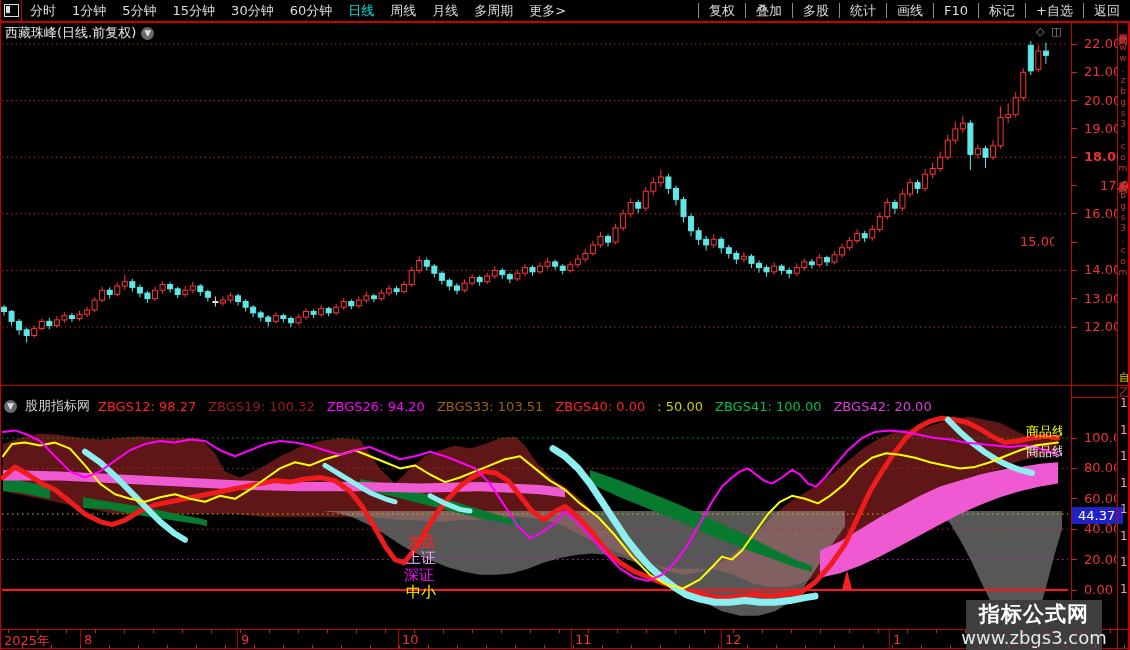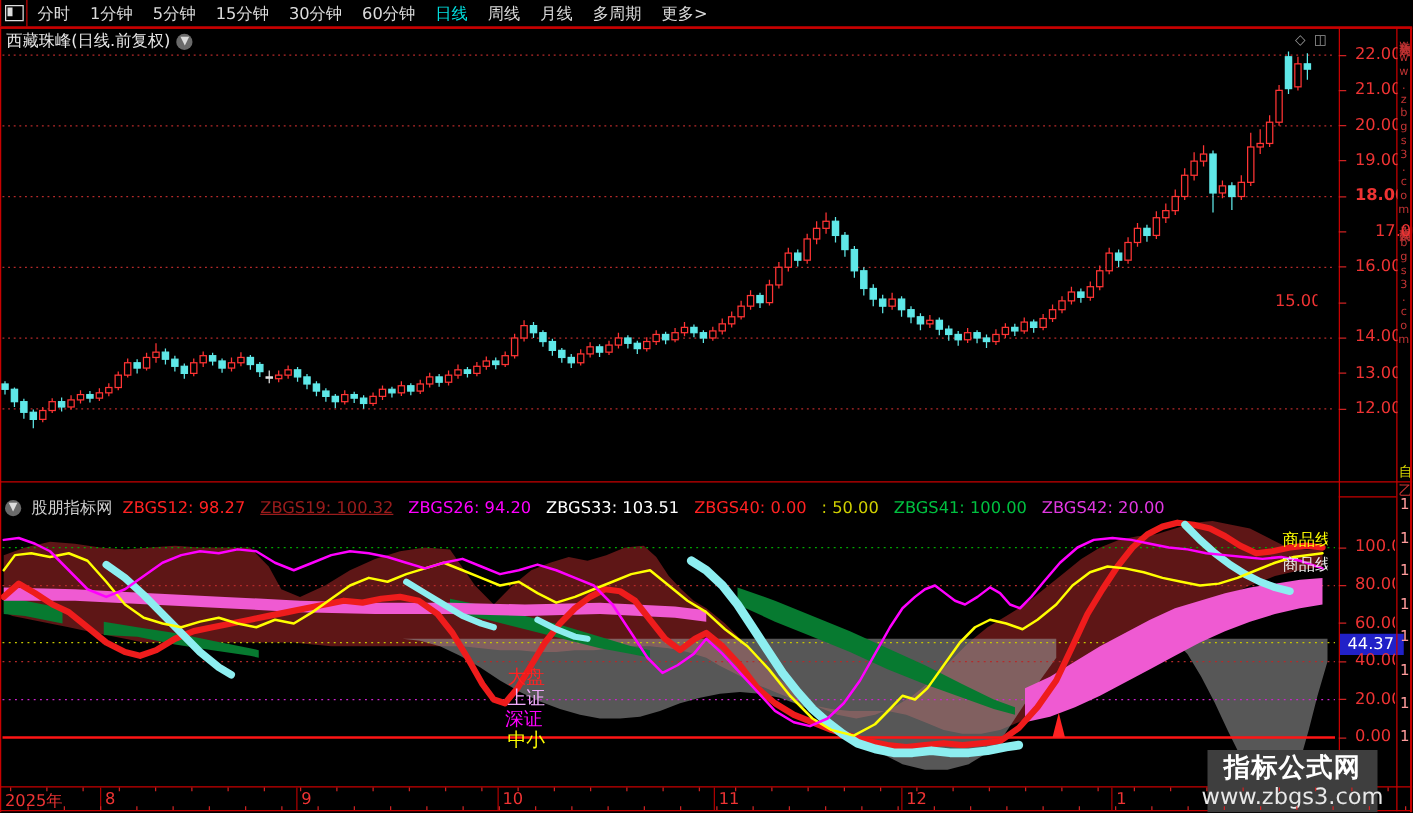--- a/index.html
+++ b/index.html
@@ -62,20 +62,31 @@
         <span class="mi">1分钟</span>
         <span class="mi">5分钟</span>
         <span class="mi">15分钟</span>
         <span class="mi">30分钟</span>
         <span class="mi">60分钟</span>
         <span class="mi active">日线</span>
         <span class="mi">周线</span>
         <span class="mi">月线</span>
         <span class="mi">多周期</span>
         <span class="mi">更多&gt;</span>
+      </div>
+  <div id="rightmenu">
+        <span class="mi">复权</span>
+        <span class="mi">叠加</span>
+        <span class="mi">多股</span>
+        <span class="mi">统计</span>
+        <span class="mi">画线</span>
+        <span class="mi">F10</span>
+        <span class="mi">标记</span>
+        <span class="mi">+自选</span>
+        <span class="mi">返回</span>
       </div>
 </div>
 <div class="r redline" style="left:0;top:21px;width:1130px;height:2px;"></div>
 
 <div id="title" class="r">
   <span>西藏珠峰(日线.前复权)</span>
   <span class="circbtn">▼</span>
 </div>
 
 <svg id="mainsvg" class="r" style="left:0;top:22px;" width="1071" height="364" viewBox="0 22 1071 364">
@@ -367,23 +378,23 @@
 <div class="r" style="left:1036px;top:25px;color:#999;font-size:11px;">◇</div>
 <div class="r" style="left:1051px;top:25px;color:#999;font-size:11px;">◫</div>
 
 <div class="r redline" style="left:0;top:385px;width:1130px;height:1px;"></div>
 
 <div id="indhead" class="r">
   <span class="circbtn">▼</span>
   <span class="pname">股朋指标网</span>
   <span id="indvals" style="display:flex;gap:12px;">
         <span style="color: rgb(255, 34, 34);">ZBGS12: 98.27</span>
-        <span style="color: rgb(155, 28, 28); text-decoration: underline;">ZBGS19: 100.32</span>
+        <span style="color: rgb(155, 28, 28);">ZBGS19: 100.32</span>
         <span style="color: rgb(255, 0, 255);">ZBGS26: 94.20</span>
-        <span style="color: #ffffff;">ZBGS33: 103.51</span>
+        <span style="color: #a16207;">ZBGS33: 103.51</span>
         <span style="color: rgb(255, 34, 34);">ZBGS40: 0.00</span>
         <span style="color: rgb(207, 207, 0);">: 50.00</span>
         <span style="color: rgb(0, 192, 64);">ZBGS41: 100.00</span>
         <span style="color: rgb(226, 56, 226);">ZBGS42: 20.00</span>
       </span>
 </div>
 
 <svg id="indsvg" class="r" style="left:0;top:386px;" width="1071" height="243" viewBox="0 386 1071 243">
       <polygon points="3,444.1 20,438.0 40,433.4 60,435.0 80,438.0 100,439.5 120,438.0 140,436.5 160,438.0 180,438.0 200,438.0 215,453.2 225,471.4 240,477.5 260,468.4 280,456.2 300,447.1 320,441.0 340,438.0 360,439.5 380,468.4 395,483.6 410,468.4 425,456.2 440,450.2 455,445.6 470,448.6 485,444.1 500,438.0 515,436.5 525,445.6 535,460.8 545,471.4 555,480.6 565,486.6 580,498.8 595,514.0 610,529.2 625,544.4 640,556.6 655,565.7 670,571.8 685,574.8 700,571.8 715,565.7 730,556.6 745,544.4 760,529.2 775,514.0 790,501.8 805,492.7 820,483.6 835,471.4 850,459.3 865,447.1 880,438.0 895,431.9 910,428.9 925,427.4 940,422.8 955,418.2 970,416.7 985,419.8 1000,422.8 1015,430.4 1030,438.0 1045,439.5 1058,439.5 1058,453.2 1040,456.2 1020,460.8 1000,468.4 980,477.5 960,489.7 940,501.8 920,514.0 900,526.2 880,538.3 860,550.5 845,559.6 830,568.7 815,577.8 800,583.9 785,587.0 770,587.0 755,583.9 740,577.8 725,571.8 710,568.7 695,568.7 680,568.7 665,567.2 650,564.2 635,559.6 620,553.5 605,547.4 590,539.8 575,532.2 565,526.2 550,521.6 535,518.6 520,517.0 505,517.0 490,518.6 475,520.1 460,520.1 445,521.6 430,521.6 415,520.1 400,520.1 385,518.6 370,517.0 355,517.0 340,517.0 325,517.0 310,517.0 295,517.0 280,517.0 265,517.0 250,515.5 235,514.0 220,514.0 205,514.0 190,514.0 175,514.0 160,514.0 145,514.0 130,514.0 115,514.0 100,511.0 85,507.9 70,504.9 55,501.8 40,498.8 25,495.8 10,492.7 3,489.7" fill="#5e1616"></polygon>
       <polygon points="322,511.0 845,511.0 845,526.2 832,544.4 818,565.7 804,587.0 790,602.2 775,611.3 758,615.8 740,615.8 722,611.3 704,602.2 688,593.0 672,582.4 656,571.8 640,564.2 624,558.1 608,555.0 592,553.5 576,555.0 560,558.1 544,562.6 528,568.7 512,573.3 496,574.8 480,574.8 464,571.8 448,567.2 432,561.1 416,553.5 400,544.4 384,533.8 368,524.6 352,517.0 336,512.5" fill="rgba(158,158,158,0.55)"></polygon>

